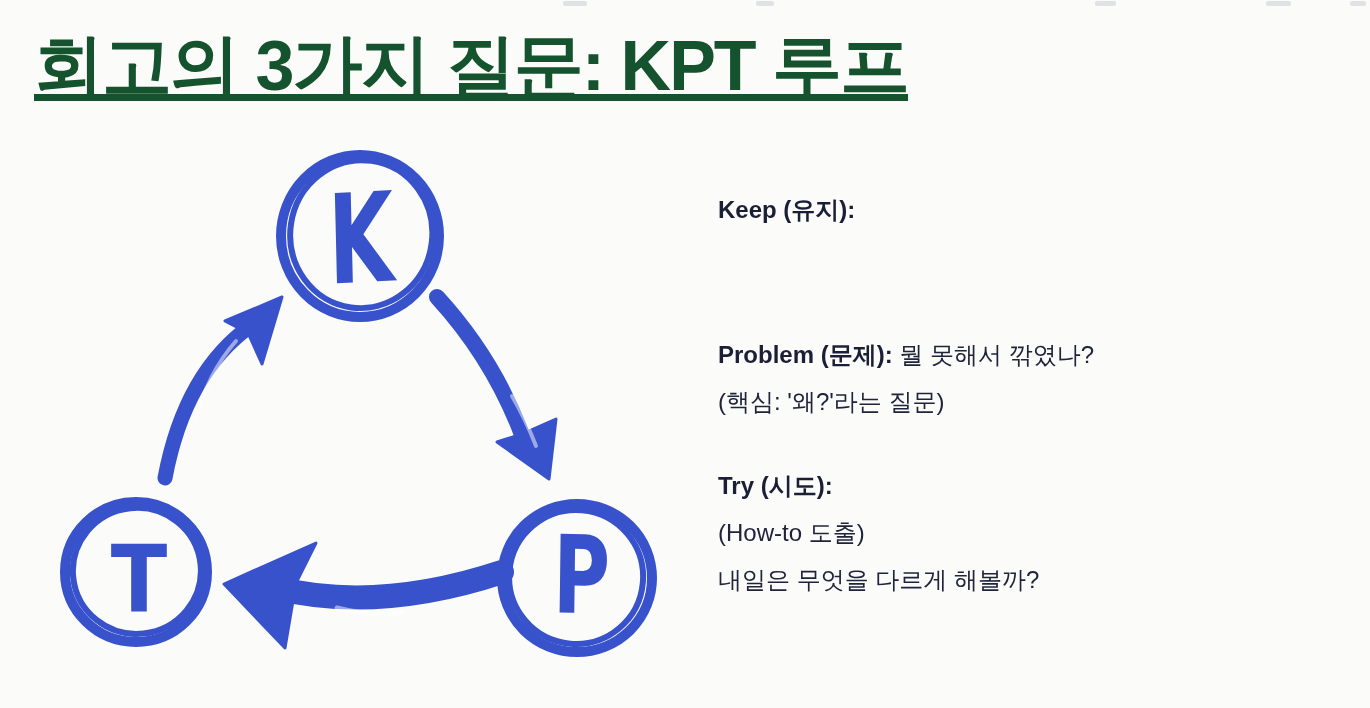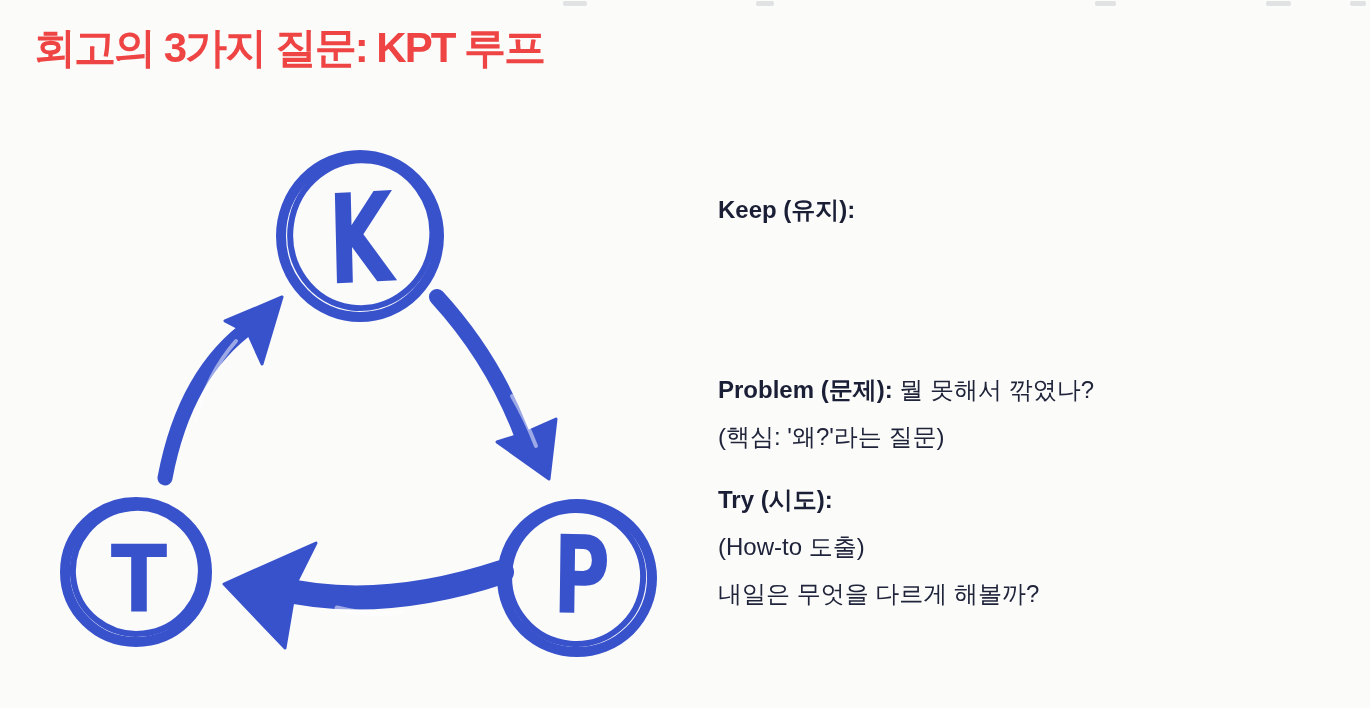--- a/index.html
+++ b/index.html
@@ -10,22 +10,22 @@
   *{ margin:0; padding:0; box-sizing:border-box; }
   html,body{ width:1370px; height:708px; overflow:hidden; }
   body{
     position:relative;
     background:var(--bg);
     font-family:"Liberation Sans","DejaVu Sans",sans-serif;
     color:var(--ink);
   }
   .page-title{
     position:absolute; left:34px; top:20px;
-    font-size:42px; font-weight:800; letter-spacing:-2px;
-    color:#ef4444; white-space:nowrap;
+    font-size:70px; font-weight:800; letter-spacing:-2px;
+    color:#14532d; white-space:nowrap;text-decoration:underline;
   }
   .edge-artifact{
     position:absolute; top:1px; height:5px; border-radius:2px;
     background:#c2c3ca; opacity:.45;
   }
   svg.kpt{ position:absolute; left:0; top:0; }
   svg.kpt .ring{ fill:none; stroke:var(--marker); }
   svg.kpt .shaft{ fill:none; stroke:var(--marker); stroke-linecap:round; }
   svg.kpt .head{ fill:var(--marker); stroke:var(--marker); stroke-width:3; stroke-linejoin:round; }
   svg.kpt .sheen{ fill:none; stroke:#ffffff; stroke-linecap:round; opacity:.5; }
@@ -33,22 +33,22 @@
     font-family:"DejaVu Sans","Liberation Sans",sans-serif;
     font-weight:bold; fill:var(--marker); text-anchor:middle;
   }
   .legend{ position:absolute; left:718px; top:0; width:630px; }
   .legend-block{ position:absolute; left:0; width:630px; }
   .legend-block .line{
     font-size:24px; line-height:47px; white-space:nowrap; color:var(--ink);
   }
   .legend-block .heading{ font-weight:bold; color:#1b1f36; }
   #block-keep{ top:186px; }
-  #block-problem{ top:366px; }
-  #block-try{ top:476px; }
+  #block-problem{ top:331px; }
+  #block-try{ top:462px; }
 </style>
 </head>
 <body>
 
 <div class="edge-artifact" style="left:563px;width:24px;"></div>
 <div class="edge-artifact" style="left:756px;width:18px;"></div>
 <div class="edge-artifact" style="left:1095px;width:21px;"></div>
 <div class="edge-artifact" style="left:1266px;width:25px;"></div>
 <div class="edge-artifact" style="left:1350px;width:16px;"></div>
 

